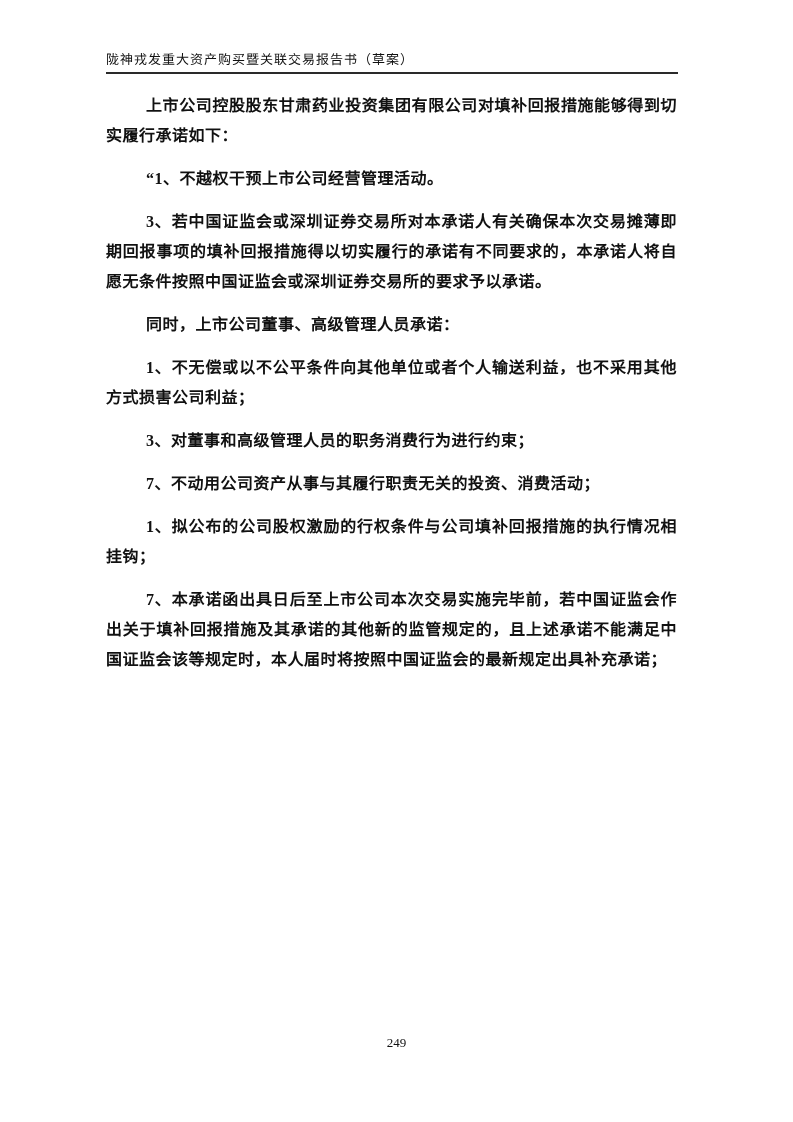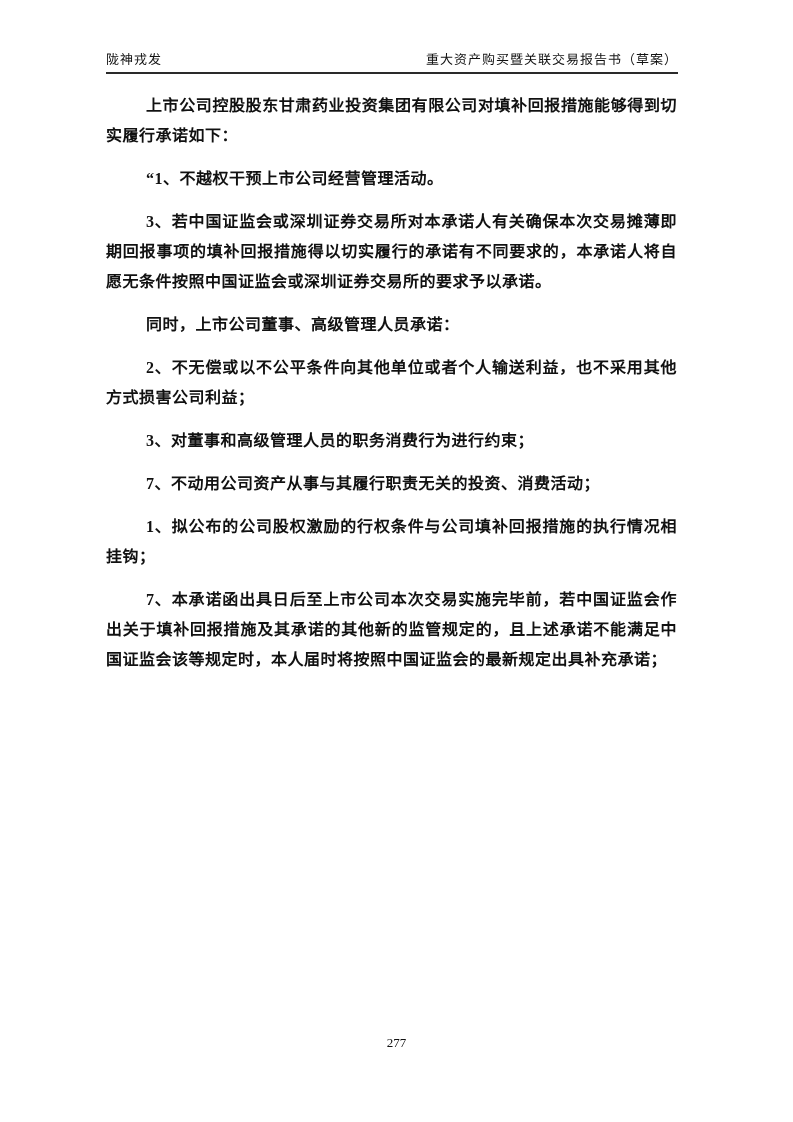--- a/index.html
+++ b/index.html
@@ -20,21 +20,20 @@
     width: 793px;
     height: 1122px;
     background: #ffffff;
   }
   .header {
     position: absolute;
     left: 106px;
     top: 52px;
     width: 572px;
     display: flex;
-    justify-content: space-between;
     align-items: flex-end;
     font-size: 13px;
     line-height: 16px;
     padding-bottom: 4px;
     border-bottom: 2px solid #2a2a2a;
     letter-spacing: 1px;
   }
   .doc-body {
     position: absolute;
     left: 106px;
@@ -69,24 +68,24 @@
   <div class="header">
     <span>陇神戎发</span>
     <span>重大资产购买暨关联交易报告书（草案）</span>
   </div>
 
   <div class="doc-body">
     <p>上市公司控股股东甘肃药业投资集团有限公司对填补回报措施能够得到切实履行承诺如下：</p>
     <p>“1、不越权干预上市公司经营管理活动。</p>
     <p>3、若中国证监会或深圳证券交易所对本承诺人有关确保本次交易摊薄即期回报事项的填补回报措施得以切实履行的承诺有不同要求的，本承诺人将自愿无条件按照中国证监会或深圳证券交易所的要求予以承诺。</p>
     <p>同时，上市公司董事、高级管理人员承诺：</p>
-    <p>2、不无偿或以不公平条件向其他单位或者个人输送利益，也不采用其他方式损害公司利益；</p>
+    <p>1、不无偿或以不公平条件向其他单位或者个人输送利益，也不采用其他方式损害公司利益；</p>
     <p>3、对董事和高级管理人员的职务消费行为进行约束；</p>
     <p>7、不动用公司资产从事与其履行职责无关的投资、消费活动；</p>
     <p>1、拟公布的公司股权激励的行权条件与公司填补回报措施的执行情况相挂钩；</p>
     <p>7、本承诺函出具日后至上市公司本次交易实施完毕前，若中国证监会作出关于填补回报措施及其承诺的其他新的监管规定的，且上述承诺不能满足中国证监会该等规定时，本人届时将按照中国证监会的最新规定出具补充承诺；</p>
   </div>
 
   <div class="footer">
-    <span>277</span>
+    <span>249</span>
   </div>
 
 </div>
 
 </body></html>

